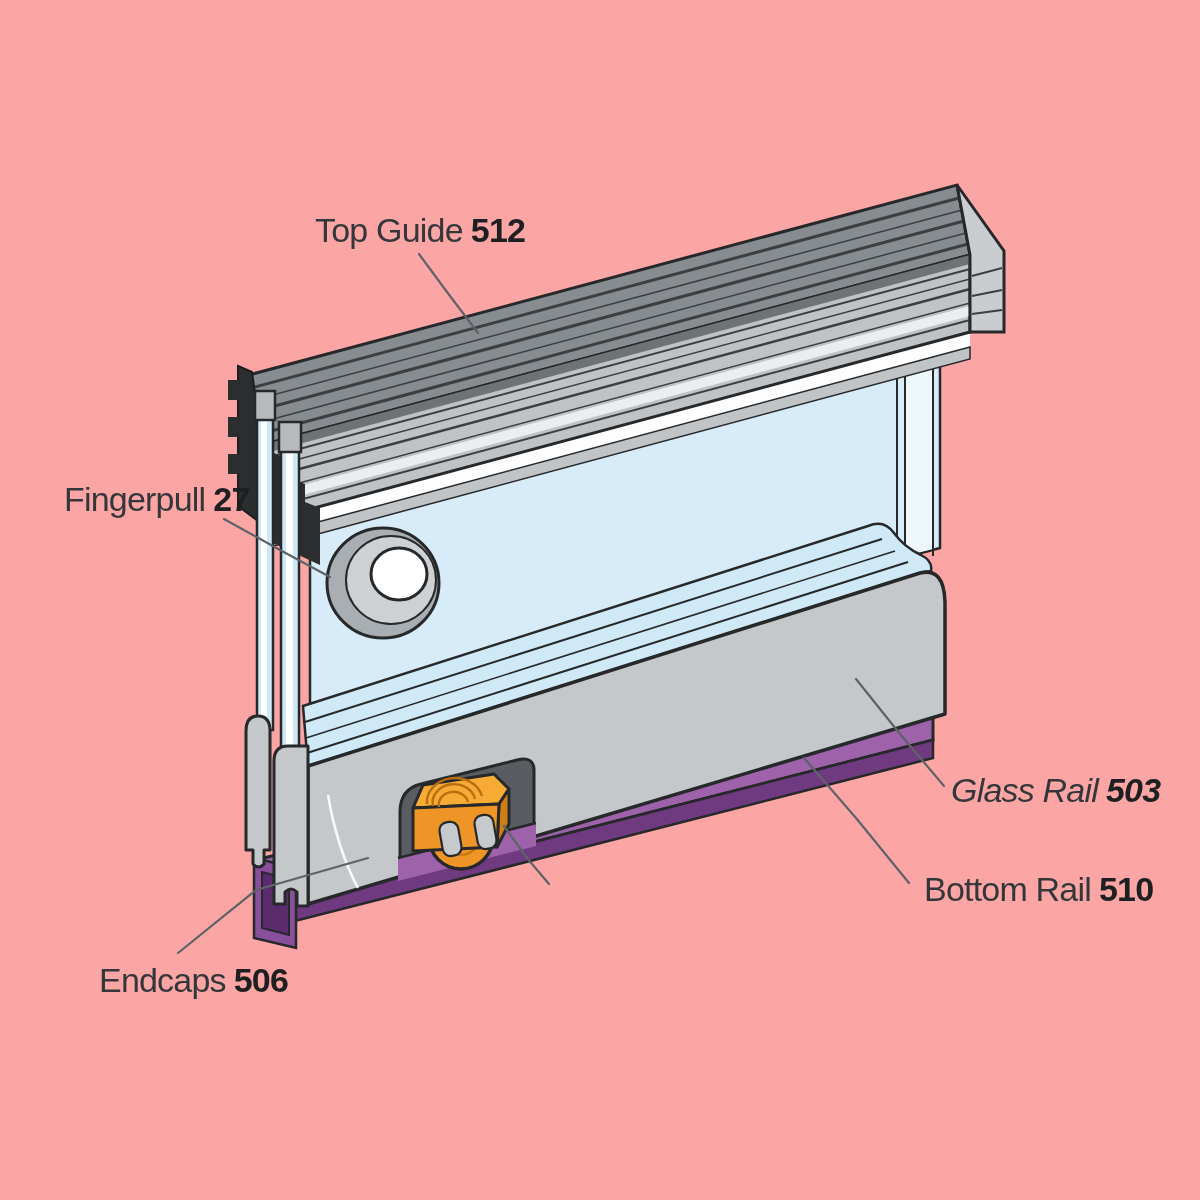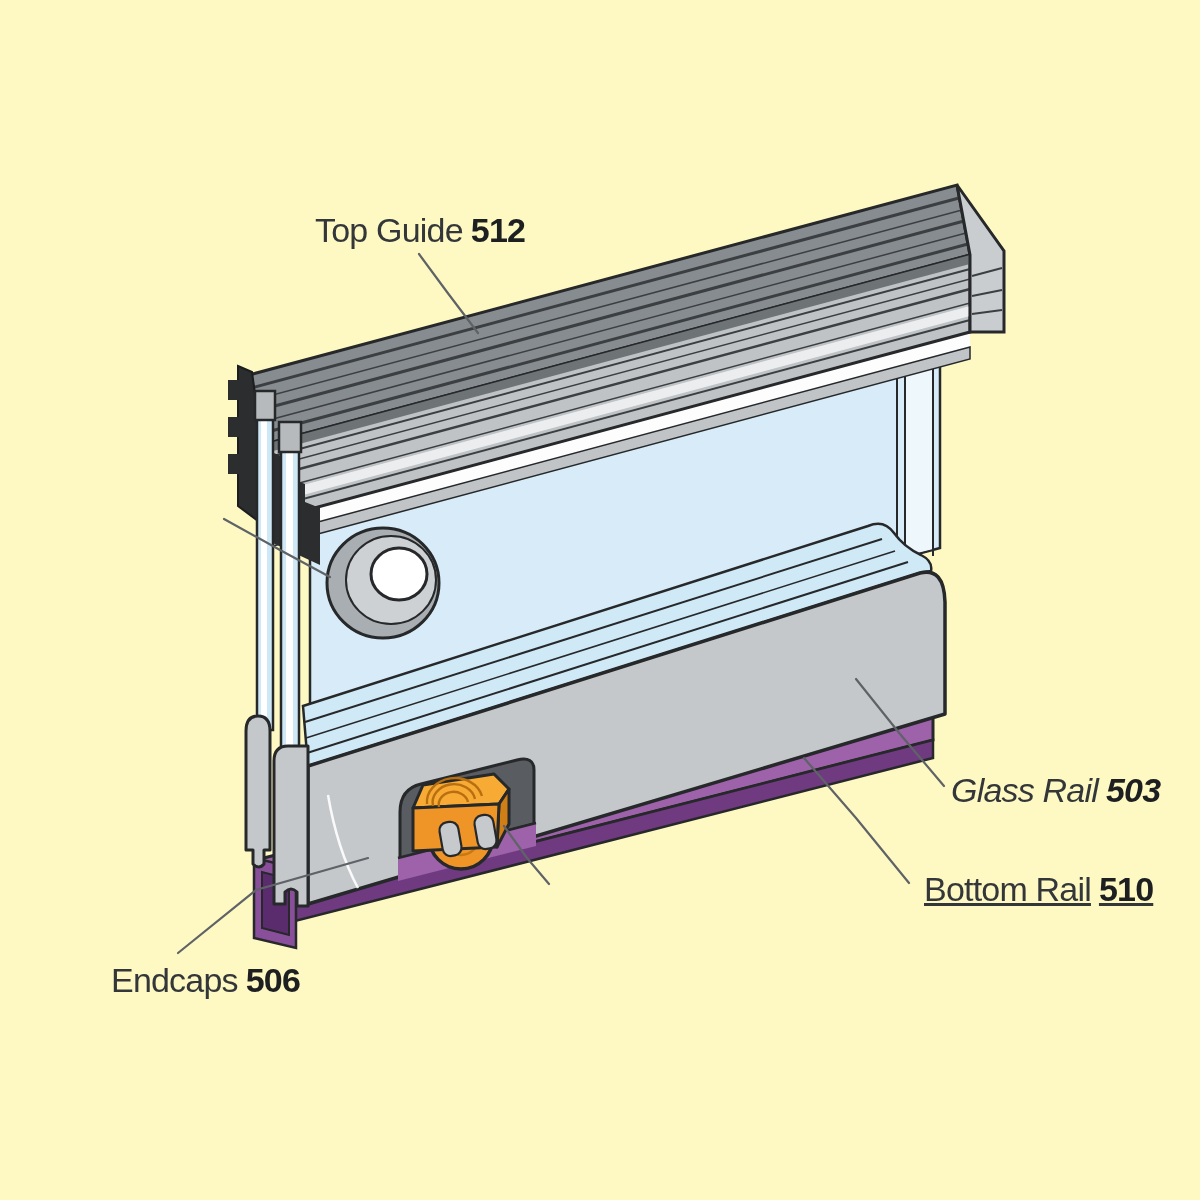--- a/index.html
+++ b/index.html
@@ -5,21 +5,21 @@
   html, body {
     margin: 0;
     padding: 0;
     background: #ffffff;
     font-family: "Liberation Sans", sans-serif;
   }
   #stage {
     position: relative;
     width: 1200px;
     height: 1200px;
-    background: #fef9c3;
+    background: #fca5a5;
     overflow: hidden;
   }
   #drawing {
     position: absolute;
     left: 0;
     top: 0;
   }
   .label {
     position: absolute;
     white-space: nowrap;
@@ -28,22 +28,22 @@
     letter-spacing: -0.8px;
     color: #34373a;
   }
   .label .lname { font-weight: 400; }
   .label .lnum  { font-weight: 700; color: #1d1f21; margin-left: 8px; }
 
   .label-top-guide      { left: 315px; top: 211px; }
   .label-fingerpull     { left: 64px;  top: 480px; }
   .label-glass-rail     { left: 951px; top: 771px; font-style: italic; }
   .label-bottom-rollers { left: 556px; top: 869px; }
-  .label-bottom-rail    { left: 924px; top: 870px; text-decoration: underline; }
-  .label-endcaps        { left: 111px; top: 961px; }
+  .label-bottom-rail    { left: 924px; top: 870px; }
+  .label-endcaps        { left: 99px; top: 961px; }
 </style>
 </head>
 <body>
 
 <div id="stage">
 
   <svg id="drawing" width="1200" height="1200" viewBox="0 0 1200 1200" xmlns="http://www.w3.org/2000/svg">
 
     <g>
       <polygon points="310,494 940,330 940,548 310,715" fill="#d7ecf8" stroke="#26282a" stroke-width="2.5"></polygon>
@@ -160,20 +160,23 @@
       <polyline points="804,758 856,818 909,883"></polyline>
       <polyline points="504,826 527,858 549,884"></polyline>
       <polyline points="368,858 256,890 178,953"></polyline>
     </g>
   </svg>
 
   <div class="label label-top-guide">
     <span class="lname">Top Guide</span><span class="lnum">512</span>
   </div>
 
+  <div class="label label-fingerpull">
+    <span class="lname">Fingerpull</span><span class="lnum">27</span>
+  </div>
 
   <div class="label label-glass-rail">
     <span class="lname">Glass Rail</span><span class="lnum">503</span>
   </div>
 
 
   <div class="label label-bottom-rail">
     <span class="lname">Bottom Rail</span><span class="lnum">510</span>
   </div>
 

